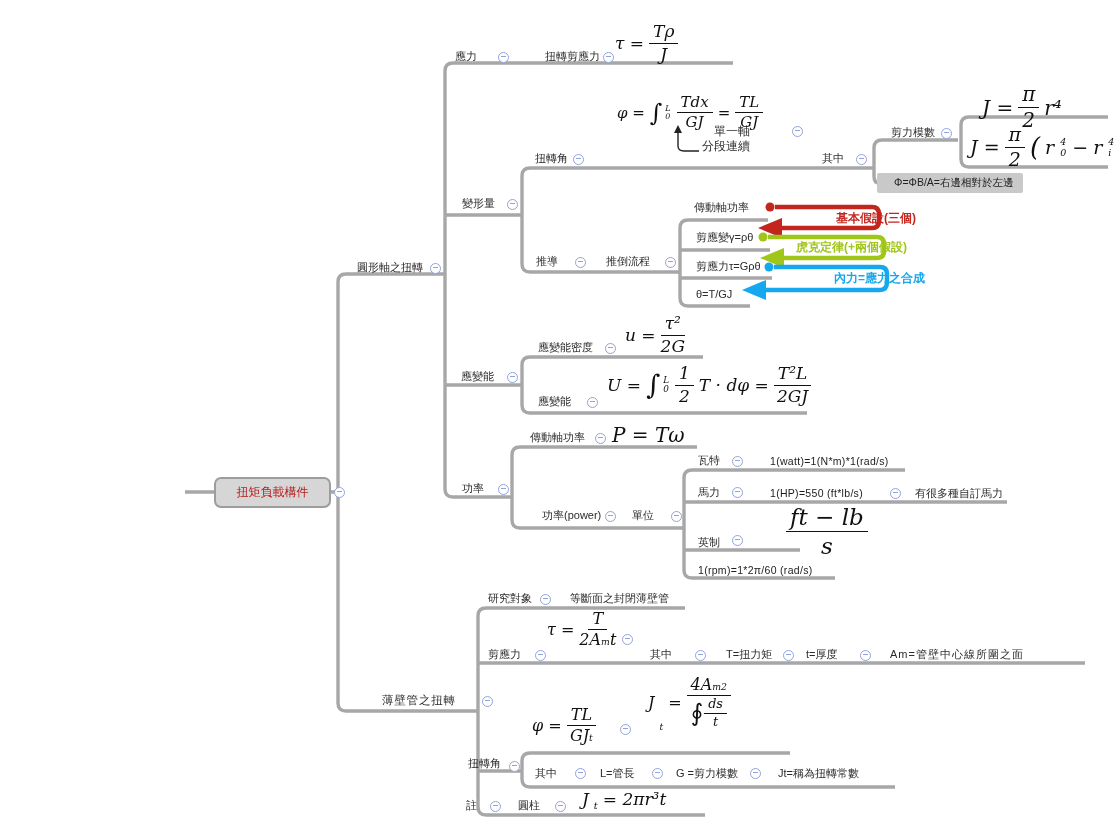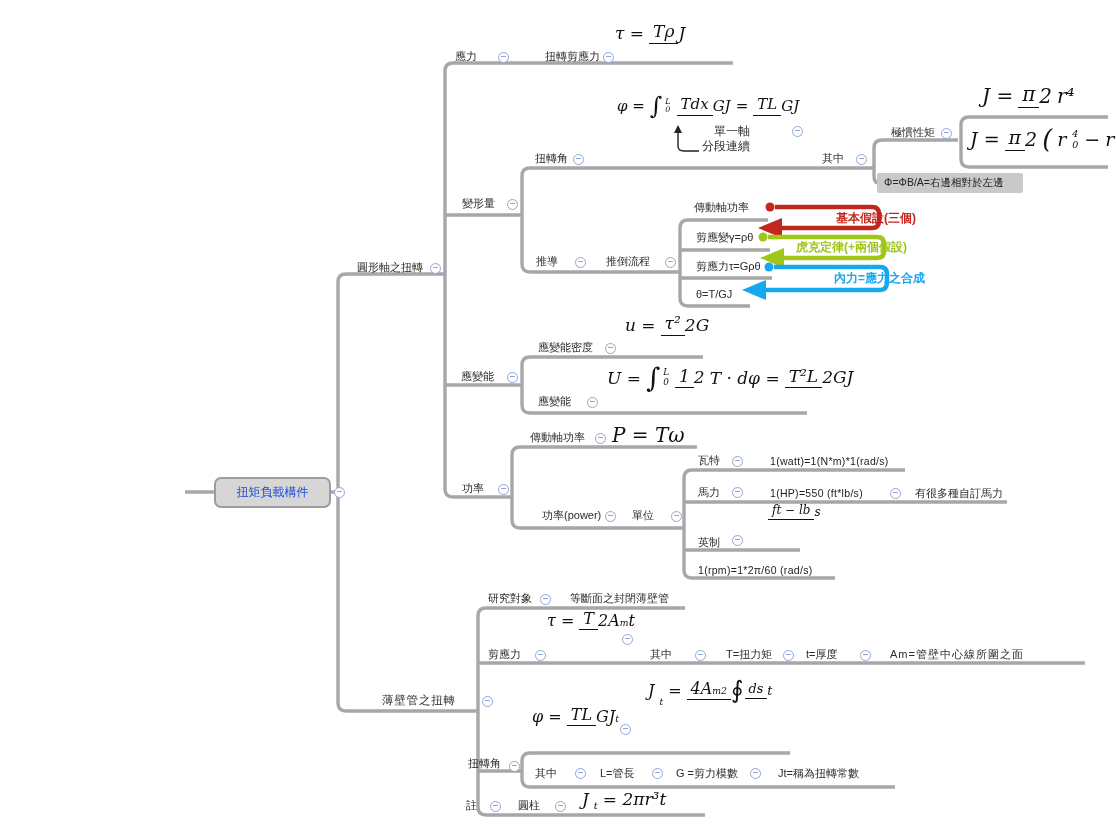--- a/index.html
+++ b/index.html
@@ -4,41 +4,41 @@
 <style>
   html,body{margin:0;padding:0;background:#fff;}
   .stage{position:relative;width:1117px;height:833px;background:#fff;overflow:hidden;
          font-family:"Liberation Sans",sans-serif;}
   .stage svg{position:absolute;left:0;top:0;z-index:0;}
   .lbl{position:absolute;z-index:2;font-size:11px;color:#2b2b2b;white-space:nowrap;line-height:13px;}
   .val{position:absolute;z-index:2;font-size:10.5px;color:#1c1c1c;white-space:nowrap;line-height:13px;letter-spacing:.3px;}
   .alabel{position:absolute;z-index:3;font-size:12px;white-space:nowrap;line-height:14px;font-weight:bold;}
   .formula{position:absolute;z-index:2;display:flex;align-items:center;gap:5px;
            font-family:"DejaVu Serif",serif;font-style:italic;color:#101010;white-space:nowrap;}
-  .frac{display:inline-flex;flex-direction:row;align-items:center;line-height:1.15;}
+  .frac{display:inline-flex;flex-direction:column;align-items:center;line-height:1.15;}
   .frac .num{border-bottom:1.4px solid #111;padding:0 4px 1px;}
   .frac .den{padding-top:1px;}
   .ifr{font-size:.8em;}
   .dflex{display:flex;align-items:center;gap:1px;}
   .oint{font-size:1.5em;font-style:normal;}
   .int{font-size:1.6em;font-style:normal;line-height:1;}
   .lims{display:inline-flex;flex-direction:column;justify-content:space-between;height:2.1em;
         font-size:.52em;line-height:1;margin-left:-2px;margin-right:1px;}
   .sb{font-size:.58em;align-self:flex-end;transform:translateY(.25em);}
   .sp{font-size:.58em;align-self:flex-start;transform:translateY(-.25em);}
   .ss{display:inline-flex;flex-direction:column;font-size:.5em;line-height:1.2;margin:0 1px;}
   .bigp{font-size:1.35em;}
   .rootbox{position:absolute;z-index:2;left:20px;top:465px;width:165px;height:55px;background:#9d9d9d;
            border-radius:12px;display:flex;align-items:center;justify-content:center;
            font-size:17px;color:#151515;letter-spacing:1px;}
   .topicbox{position:absolute;z-index:2;left:214px;top:477px;width:113px;height:27px;background:#d6d6d6;
             border:2px solid #9d9d9d;border-radius:7px;display:flex;align-items:center;justify-content:center;
-            font-size:12px;color:#1d4ed8;}
+            font-size:12px;color:#b91c1c;}
   .callout{position:absolute;z-index:2;left:877px;top:173px;width:146px;height:20px;background:#c9c9c9;
-           border-radius:2px;display:flex;align-items:center;padding-left:7px;font-size:10.5px;color:#222;
+           border-radius:2px;display:flex;align-items:center;padding-left:17px;font-size:10.5px;color:#222;
            box-sizing:border-box;white-space:nowrap;}
   .mi{position:absolute;z-index:4;width:11px;height:11px;border:1.2px solid #93a4d9;border-radius:50%;
       background:#fff;box-sizing:border-box;}
   .mi::after{content:"";position:absolute;left:2px;right:2px;top:3.6px;height:1.4px;background:#93a4d9;}
 </style>
 </head>
 <body>
 
 <div class="stage">
 
@@ -112,21 +112,21 @@
       </span>
     <span>=</span>
     <span class="frac">
         <span class="num">TL</span>
         <span class="den">GJ</span>
       </span>
   </div>
   <div class="lbl" style="left:714px;top:125px;font-size:12px">單一軸</div>
   <div class="lbl" style="left:702px;top:140px;font-size:12px">分段連續</div>
   <div class="lbl" style="left:822px;top:152px">其中</div>
-  <div class="lbl" style="left:891px;top:126px">極慣性矩</div>
+  <div class="lbl" style="left:891px;top:126px">剪力模數</div>
   <div class="formula" style="left:982px;top:83px;font-size:20px">
     <span>J =</span>
     <span class="frac">
         <span class="num">π</span>
         <span class="den">2</span>
       </span>
     <span>r⁴</span>
   </div>
   <div class="formula" style="left:970px;top:124px;font-size:19px">
     <span>J =</span>
@@ -195,21 +195,21 @@
     <span>P = Tω</span>
   </div>
   <div class="lbl" style="left:542px;top:509px">功率(power)</div>
   <div class="lbl" style="left:632px;top:509px">單位</div>
   <div class="lbl" style="left:698px;top:454px">瓦特</div>
   <div class="val" style="left:770px;top:455px">1(watt)=1(N*m)*1(rad/s)</div>
   <div class="lbl" style="left:698px;top:486px">馬力</div>
   <div class="val" style="left:770px;top:487px">1(HP)=550 (ft*lb/s)</div>
   <div class="lbl" style="left:915px;top:487px">有很多種自訂馬力</div>
   <div class="lbl" style="left:698px;top:536px">英制</div>
-  <div class="formula" style="left:768px;top:504px;font-size:12px">
+  <div class="formula" style="left:786px;top:504px;font-size:23px">
     <span class="frac">
         <span class="num">ft − lb</span>
         <span class="den">s</span>
       </span>
   </div>
   <div class="val" style="left:698px;top:564px">1(rpm)=1*2π/60 (rad/s)</div>
 
   <div class="lbl" style="left:382px;top:694px;font-size:11.5px;letter-spacing:.8px">薄壁管之扭轉</div>
   <div class="lbl" style="left:488px;top:592px">研究對象</div>
   <div class="lbl" style="left:570px;top:592px">等斷面之封閉薄壁管</div>

